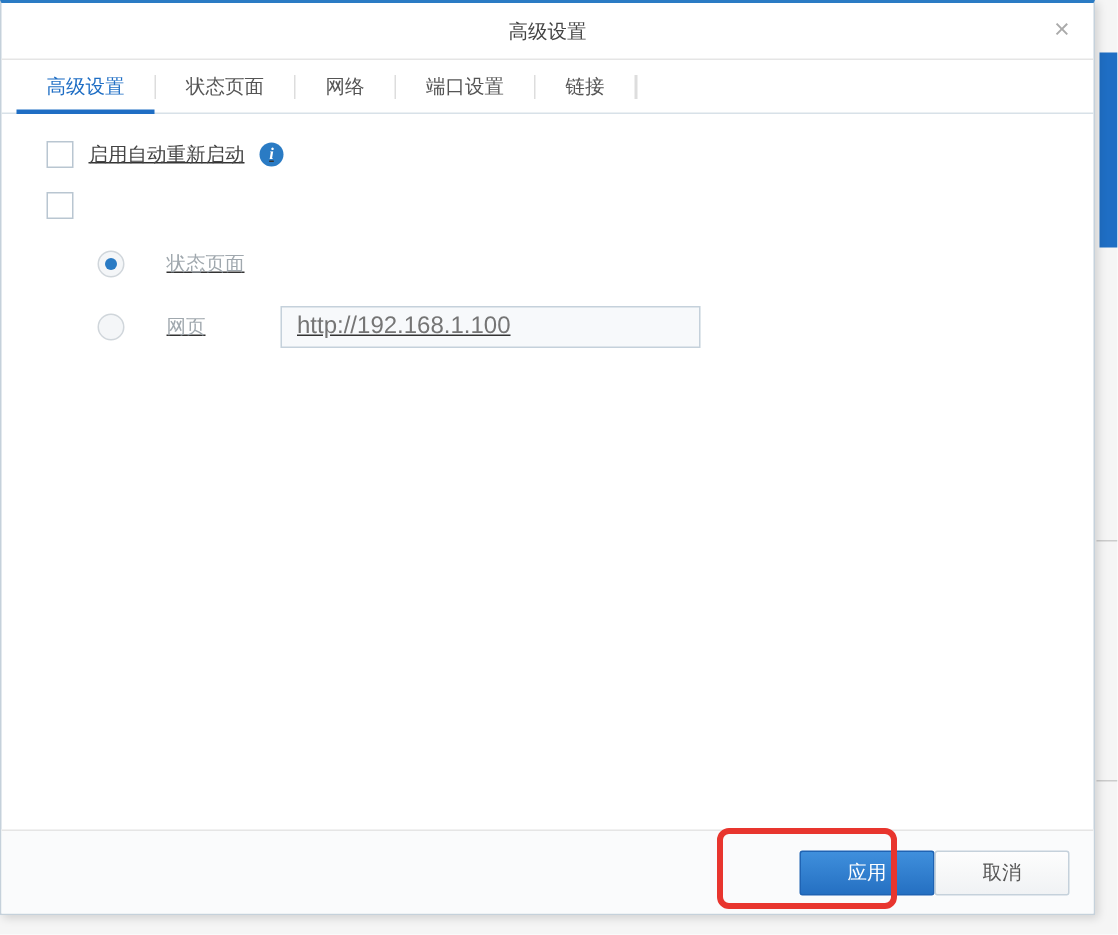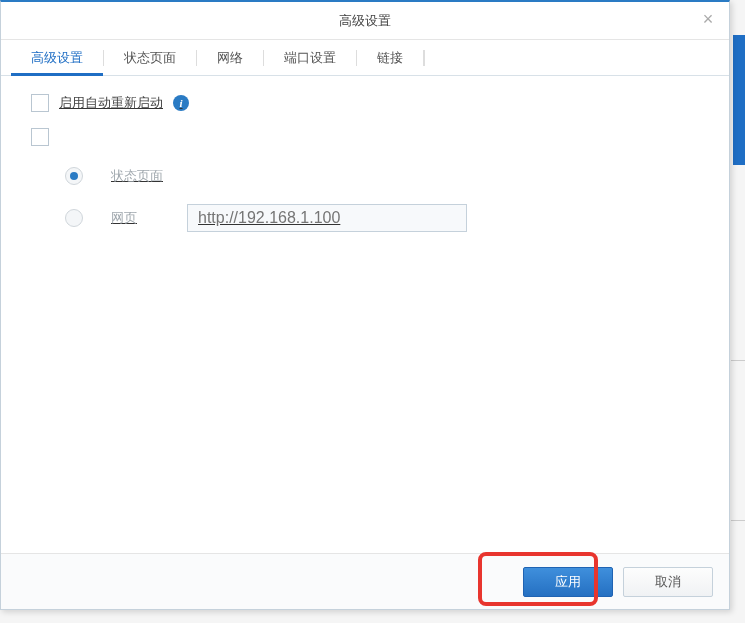--- a/index.html
+++ b/index.html
@@ -164,21 +164,20 @@
       font-size: 16px;
       font-family: inherit;
     }
     .footer {
       height: 56px;
       border-top: 1px solid #e5e5e5;
       display: flex;
       justify-content: flex-end;
       align-items: center;
       padding: 0 16px;
-      gap: 10px;
       background: #fafbfc;
     }
     .btn {
       min-width: 90px;
       height: 30px;
       border: 1px solid #c5d1db;
       background: linear-gradient(#fdfdfd, #f0f2f4);
       color: #555;
       font-size: 13px;
       cursor: pointer;

